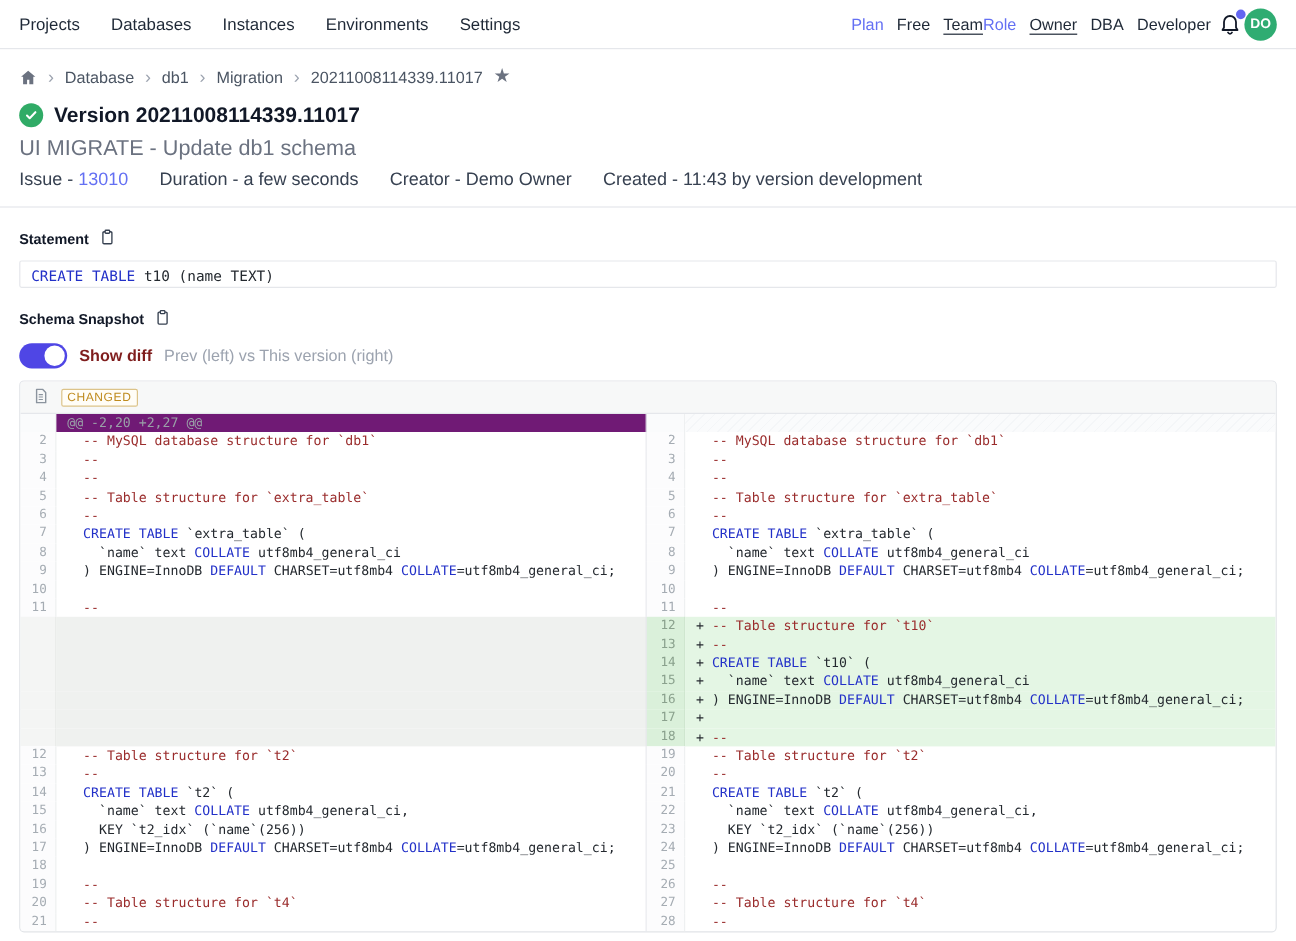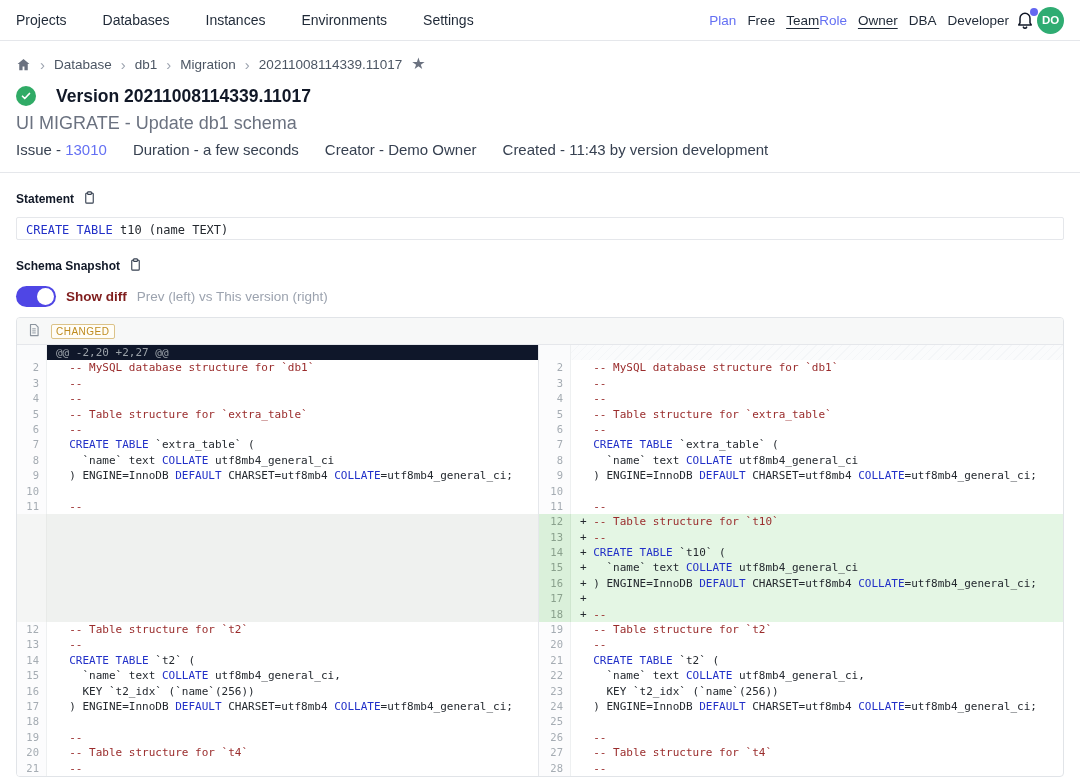--- a/index.html
+++ b/index.html
@@ -6,21 +6,21 @@
   html,body { margin:0; padding:0; }
   body {
     width:1080px; height:784px; overflow:hidden;
     background:#fff; color:#1f2937;
     font-family:"Liberation Sans", sans-serif;
     font-size:14px;
   }
   
   .topnav { height:41px; display:flex; align-items:center; justify-content:space-between;
             padding:0 16px; border-bottom:1px solid #e5e7eb; }
-  .nav-left { display:flex; gap:36px; }
+  .nav-left { display:flex; gap:26px; }
   .nav-left a { color:#1f2937; text-decoration:none; cursor:pointer; }
   .nav-right { display:flex; align-items:center; font-size:13.5px; }
   .grp { display:flex; align-items:center; gap:11px; }
   .grp-label { color:var(--link); }
   .opt { color:#1f2937; text-decoration:none; cursor:pointer; }
   .opt.active { text-decoration:underline; text-underline-offset:3px; }
   .bell { position:relative; background:none; border:none; padding:2px; cursor:pointer; margin-left:4px; }
   .bell svg { display:block; }
   .bell .dot { position:absolute; top:0; right:-1px; width:8px; height:8px; border-radius:50%;
                background:var(--accent2); }
@@ -28,21 +28,21 @@
             color:#fff; font-size:11.5px; font-weight:700; display:flex;
             align-items:center; justify-content:center; cursor:pointer; }
   
   main { padding:0 16px; }
   .breadcrumb { display:flex; align-items:center; gap:9px; margin-top:12px; height:22px;
                 font-size:13.5px; color:#4b5563; }
   .crumb { cursor:pointer; }
   .crumb-sep { color:#9ca3af; font-size:15px; line-height:1; }
   .home-icon svg { display:block; }
   .star-icon { color:#6b7280; font-size:16px; cursor:pointer; line-height:1; }
-  .title-row { display:flex; align-items:center; gap:20px; margin-top:10px; height:22px; }
+  .title-row { display:flex; align-items:center; gap:9px; margin-top:10px; height:22px; }
   .check-badge { width:20px; height:20px; border-radius:50%; background:var(--success);
                  display:flex; align-items:center; justify-content:center; flex:0 0 auto; }
   h1 { margin:0; font-size:17.5px; font-weight:700; color:#111827; }
   .subtitle { margin:8px 0 0; color:#6b7280; font-size:18px; line-height:17px; }
   .meta-row { display:flex; gap:26px; margin-top:10px; font-size:15px; color:#374151; line-height:16px; }
   .meta-link { color:var(--link); cursor:pointer; }
   .hr { border:none; border-top:1px solid #e5e7eb; margin:14px -16px 0; }
   .section-heading { display:flex; align-items:center; gap:8px; margin-top:16px; height:20px;
                      font-size:12px; font-weight:700; color:#111827; }
   .copy-btn { background:none; border:none; padding:0; cursor:pointer; display:flex; }
@@ -68,21 +68,21 @@
   .badge { border:1px solid #dcc389; color:var(--badge); font-size:10px; font-weight:400;
            padding:1px 4px 1px; border-radius:2px; letter-spacing:.5px; background:#fffdf7; }
   .diff-body { font-family:"DejaVu Sans Mono", monospace; font-size:11px; line-height:15.4px; }
   .drow { display:grid; grid-template-columns:30px 1fr 32px 1fr; }
   .cell { white-space:pre; overflow:hidden; height:15.4px; }
   .gut { text-align:right; padding-right:7px; color:#a5acb3; background:#fcfcfd;
          border-right:1px solid #eef0f1; font-size:10.5px; }
   .code { padding-left:9px; color:#24292f; }
   .lcode { border-right:1px solid #e5e7eb; }
   
-  .hunk-l { background:#0f172a; color:#9aa1a8; }
+  .hunk-l { background:#701a75; color:#9aa1a8; }
   .hunk-g { background:#fafbfc; }
   .hatch { background:repeating-linear-gradient(135deg,#fafbfc 0 5px,#f4f6f8 5px 6px); }
   .ph-g  { background:var(--ph-gut); border-right-color:#e8eae8; }
   .ph-c  { background:var(--ph-bg); }
   .add-g { background:var(--add-gut); border-right-color:#cfe6cf; color:#8aa18d; }
   .add-c { background:var(--add-bg); }
 </style>
 </head>
 <body>
 

